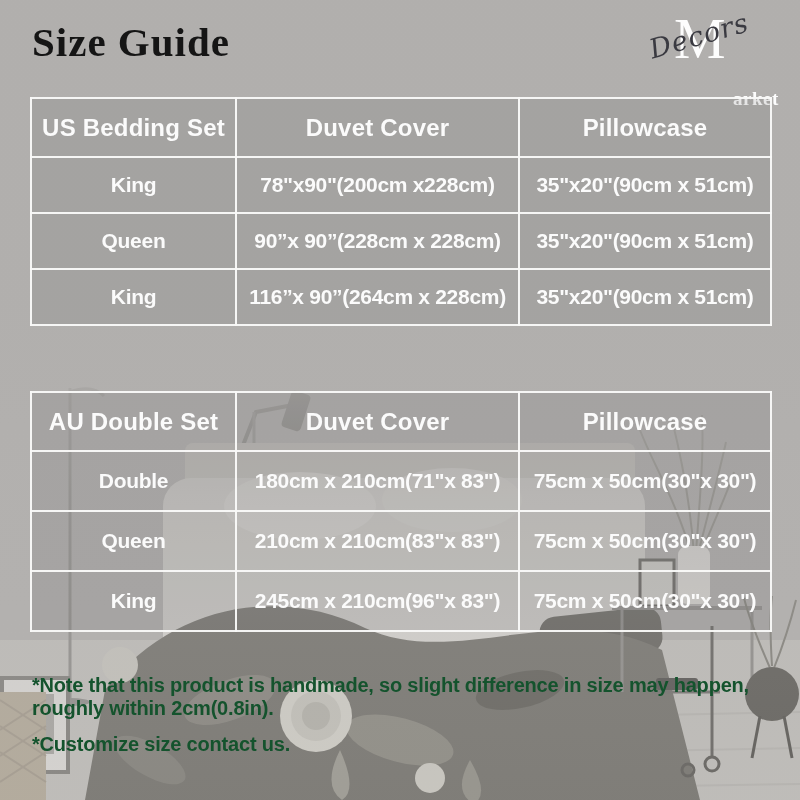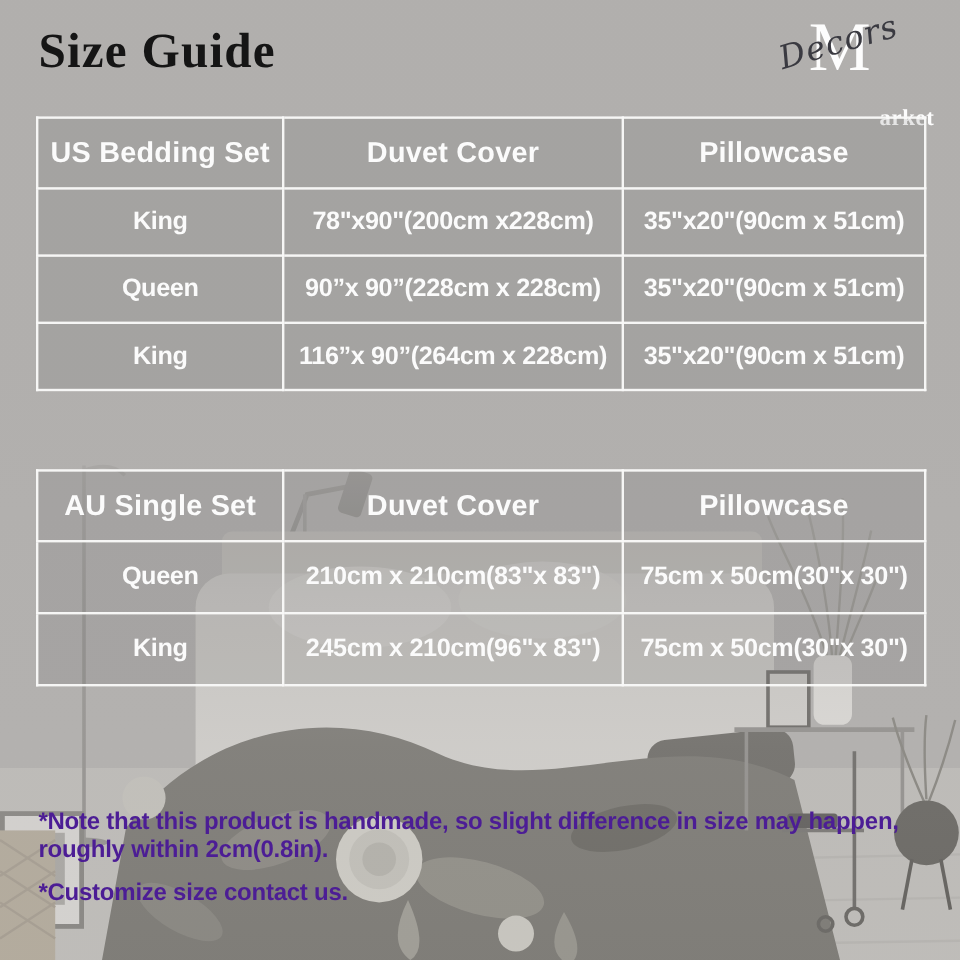--- a/index.html
+++ b/index.html
@@ -49,21 +49,21 @@
     overflow:hidden;white-space:nowrap;padding:4px 2px;}
   .size-table th{font-size:24px;font-weight:700;letter-spacing:0.2px;}
   .size-table td{font-size:21px;font-weight:700;letter-spacing:-0.3px;}
   .size-table col.c1{width:205px;}
   .size-table col.c2{width:283px;}
   .size-table col.c3{width:252px;}
   .t1 th{height:49px;}  .t1 td{height:46px;}
   .t2 th{height:49px;}  .t2 td{height:50px;}
 
   
-  .notes{position:absolute;left:32px;top:674px;width:748px;color:#4c1d95;}
+  .notes{position:absolute;left:32px;top:674px;width:748px;color:#14532d;}
   .note{font-size:20px;font-weight:700;line-height:1.14;
     letter-spacing:-0.2px;white-space:pre-line;}
   .note + .note{margin-top:13px;}
 </style>
 </head>
 <body>
 
 <div class="stage">
 
   <svg class="backdrop" viewBox="0 0 800 800" preserveAspectRatio="none" aria-hidden="true">
@@ -207,26 +207,31 @@
     </table>
 
     <table class="size-table t2">
       <colgroup>
           <col class="c1">
           <col class="c2">
           <col class="c3">
         </colgroup>
       <thead>
         <tr>
-          <th>AU Single Set</th>
+          <th>AU Double Set</th>
           <th>Duvet Cover</th>
           <th>Pillowcase</th>
         </tr>
       </thead>
       <tbody>
+        <tr>
+          <td>Double</td>
+          <td>180cm x 210cm(71"x 83")</td>
+          <td>75cm x 50cm(30"x 30")</td>
+        </tr>
         <tr>
           <td>Queen</td>
           <td>210cm x 210cm(83"x 83")</td>
           <td>75cm x 50cm(30"x 30")</td>
         </tr>
         <tr>
           <td>King</td>
           <td>245cm x 210cm(96"x 83")</td>
           <td>75cm x 50cm(30"x 30")</td>
         </tr>

